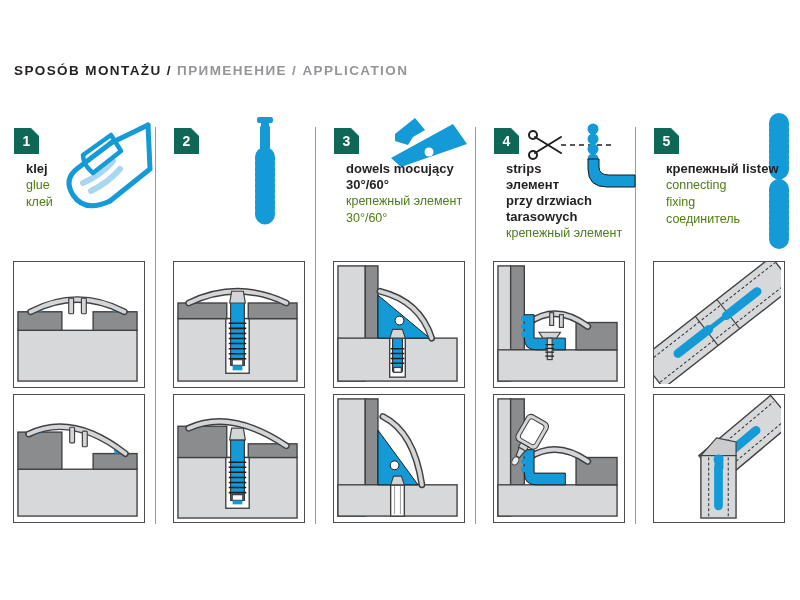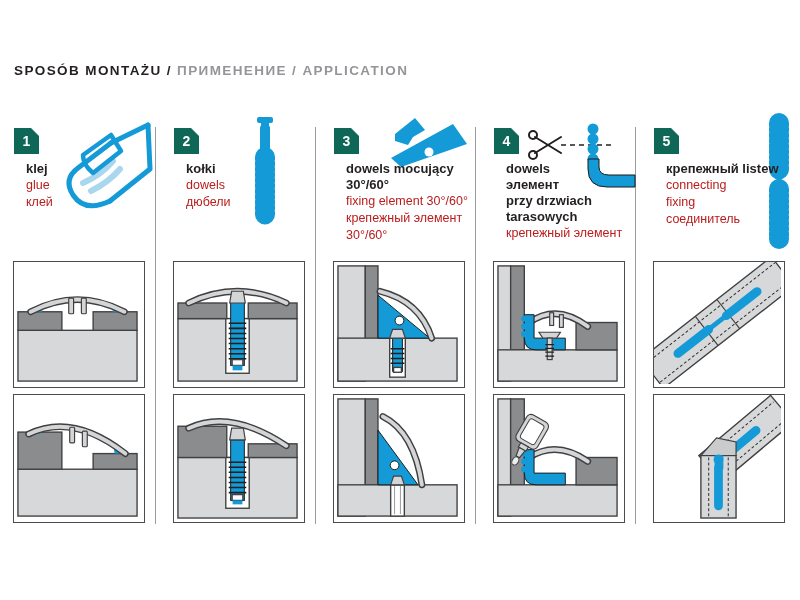--- a/index.html
+++ b/index.html
@@ -10,21 +10,21 @@
          letter-spacing:1.4px;color:#231f20;white-space:nowrap;}
   .title .t-gray{color:#939598;}
   
   .vdiv{position:absolute;top:127px;width:1px;height:397px;background:#989a9c;}
   .col{position:absolute;top:125px;width:142px;height:420px;}
   .badge{position:absolute;left:1px;top:3px;width:25px;height:26px;background:#0f6758;
          color:#fff;font-weight:bold;font-size:14px;line-height:26px;text-align:center;
          clip-path:polygon(0 0, calc(100% - 8px) 0, 100% 8px, 100% 100%, 0 100%);}
   .col-title{position:absolute;left:1px;top:36px;font-size:13px;font-weight:bold;
              color:#231f20;line-height:16px;white-space:nowrap;margin-left:12px;}
-  .col-sub{font-size:12.5px;font-weight:normal;color:#b91c1c;line-height:17px;}
+  .col-sub{font-size:12.5px;font-weight:normal;color:#4d7c0f;line-height:17px;}
   .icon{position:absolute;}
   
   .box{position:absolute;left:0;width:130px;height:125px;border:1.5px solid #4b4c4e;background:#fff;}
   .box-top{top:136px;}
   .box-bottom{top:269px;height:127px;}
   .box svg{display:block;}
   
   .d-sub{fill:#d7d8d9;stroke:#404042;stroke-width:1.4;}
   .d-floor{fill:#8a8c8e;stroke:#404042;stroke-width:1.4;}
   .d-white{fill:#ffffff;stroke:#404042;stroke-width:1.4;}
@@ -101,27 +101,20 @@
   <section class="col" style="left:173px">
     <div class="badge"><span>2</span></div>
     <div class="icon" style="left:78px;top:-8px">
       <svg width="28" height="118" viewBox="0 0 28 118">
         <rect class="d-blue" x="6" y="0" width="16" height="6" rx="2"></rect>
         <rect class="d-blue" x="10" y="5" width="8" height="6"></rect>
         <line class="blue-line" x1="14" y1="40" x2="14" y2="98" stroke-width="20" stroke-dasharray="2.5 3"></line>
         <rect class="d-blue" x="9" y="8" width="10" height="98" rx="3"></rect>
       </svg>
     </div>
-    <div class="col-title">
-      <div>kołki</div>
-      <div class="col-sub">
-        <div>dowels</div>
-        <div>дюбели</div>
-      </div>
-    </div>
     <div class="box box-top">
       <svg width="127" height="122" viewBox="0 0 130 125">
         <rect class="d-sub" x="4" y="58" width="122" height="64"></rect>
         <rect class="d-white" x="53" y="58" width="24" height="56"></rect>
         <rect class="d-floor" x="4" y="42" width="50" height="16"></rect>
         <rect class="d-floor" x="76" y="42" width="50" height="16"></rect>
         <rect class="d-blue-s" x="58" y="40" width="14" height="66"></rect>
         <line class="ribs" x1="65" y1="62" x2="65" y2="100" stroke-width="18" stroke-dasharray="1.6 3.6"></line>
         <rect class="d-white" x="59.5" y="100" width="11" height="6"></rect>
         <rect class="d-blue" x="60" y="106" width="10" height="5"></rect>
@@ -153,21 +146,20 @@
       <svg width="82" height="56" viewBox="0 0 82 56">
         <polygon class="d-blue" points="8,22 28,6 38,18 26,25 21,33 8,29"></polygon>
         <polygon class="d-blue" points="4,46 66,12 80,32 14,55"></polygon>
         <circle cx="42" cy="40" r="4.5" fill="#fff"></circle>
       </svg>
     </div>
     <div class="col-title">
       <div>dowels mocujący</div>
       <div>30°/60°</div>
       <div class="col-sub">
-        <div>fixing element 30°/60°</div>
         <div>крепежный элемент</div>
         <div>30°/60°</div>
       </div>
     </div>
     <div class="box box-top">
       <svg width="127" height="122" viewBox="0 0 130 125">
         <rect class="d-sub" x="4" y="4" width="28" height="118"></rect>
         <rect class="d-floor" x="32" y="4" width="13" height="76"></rect>
         <rect class="d-sub" x="4" y="78" width="122" height="44"></rect>
         <rect class="d-white" x="57" y="78" width="16" height="40"></rect>
@@ -212,21 +204,21 @@
         <g>
           <circle class="d-blue" cx="66" cy="6" r="5.5"></circle>
           <circle class="d-blue" cx="66" cy="16" r="5.5"></circle>
           <circle class="d-blue" cx="66" cy="26" r="5.5"></circle>
           <circle class="d-blue" cx="66" cy="36" r="5.5"></circle>
           <path class="d-blue-s" d="M61,36 h11 v8 q0,8 10,8 h26 v12 H80 q-19,0 -19,-18 z"></path>
         </g>
       </svg>
     </div>
     <div class="col-title">
-      <div>dowels</div>
+      <div>strips</div>
       <div>элемент</div>
       <div>przy drzwiach</div>
       <div>tarasowych</div>
       <div class="col-sub">
         <div>крепежный элемент</div>
       </div>
     </div>
     <div class="box box-top">
       <svg width="127" height="122" viewBox="0 0 130 125">
         <rect class="d-sub" x="4" y="4" width="13" height="118"></rect>

